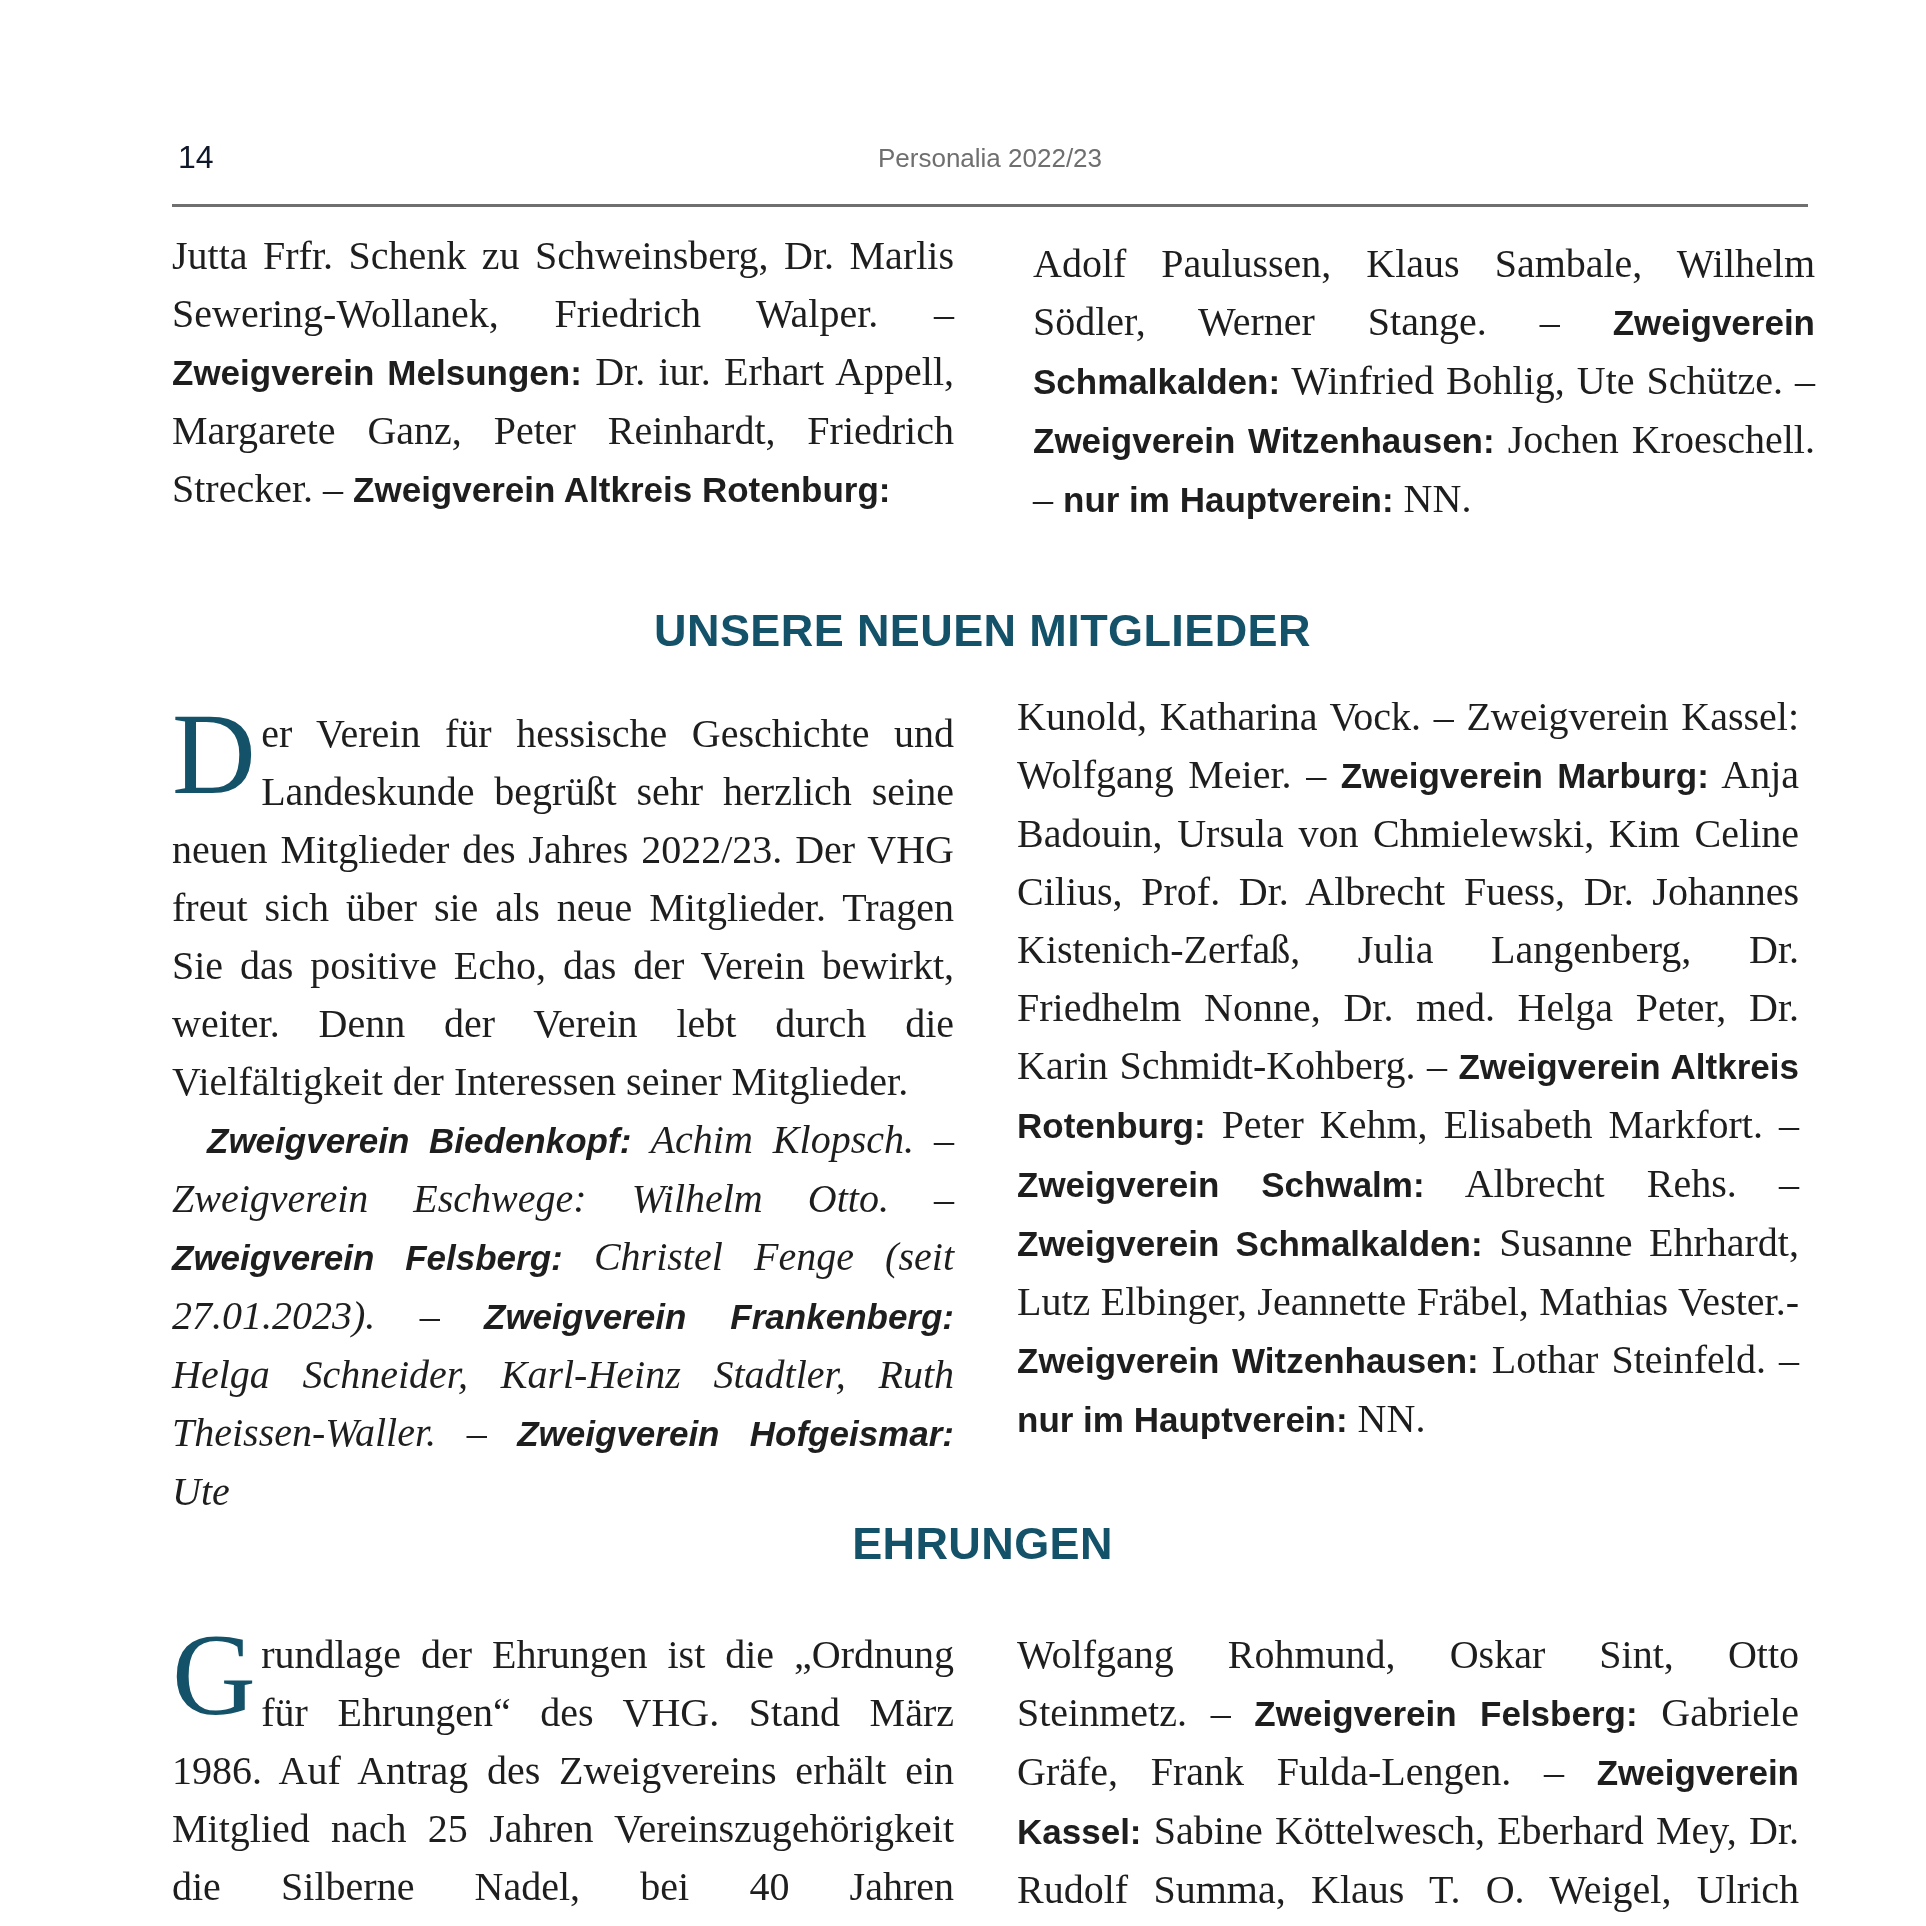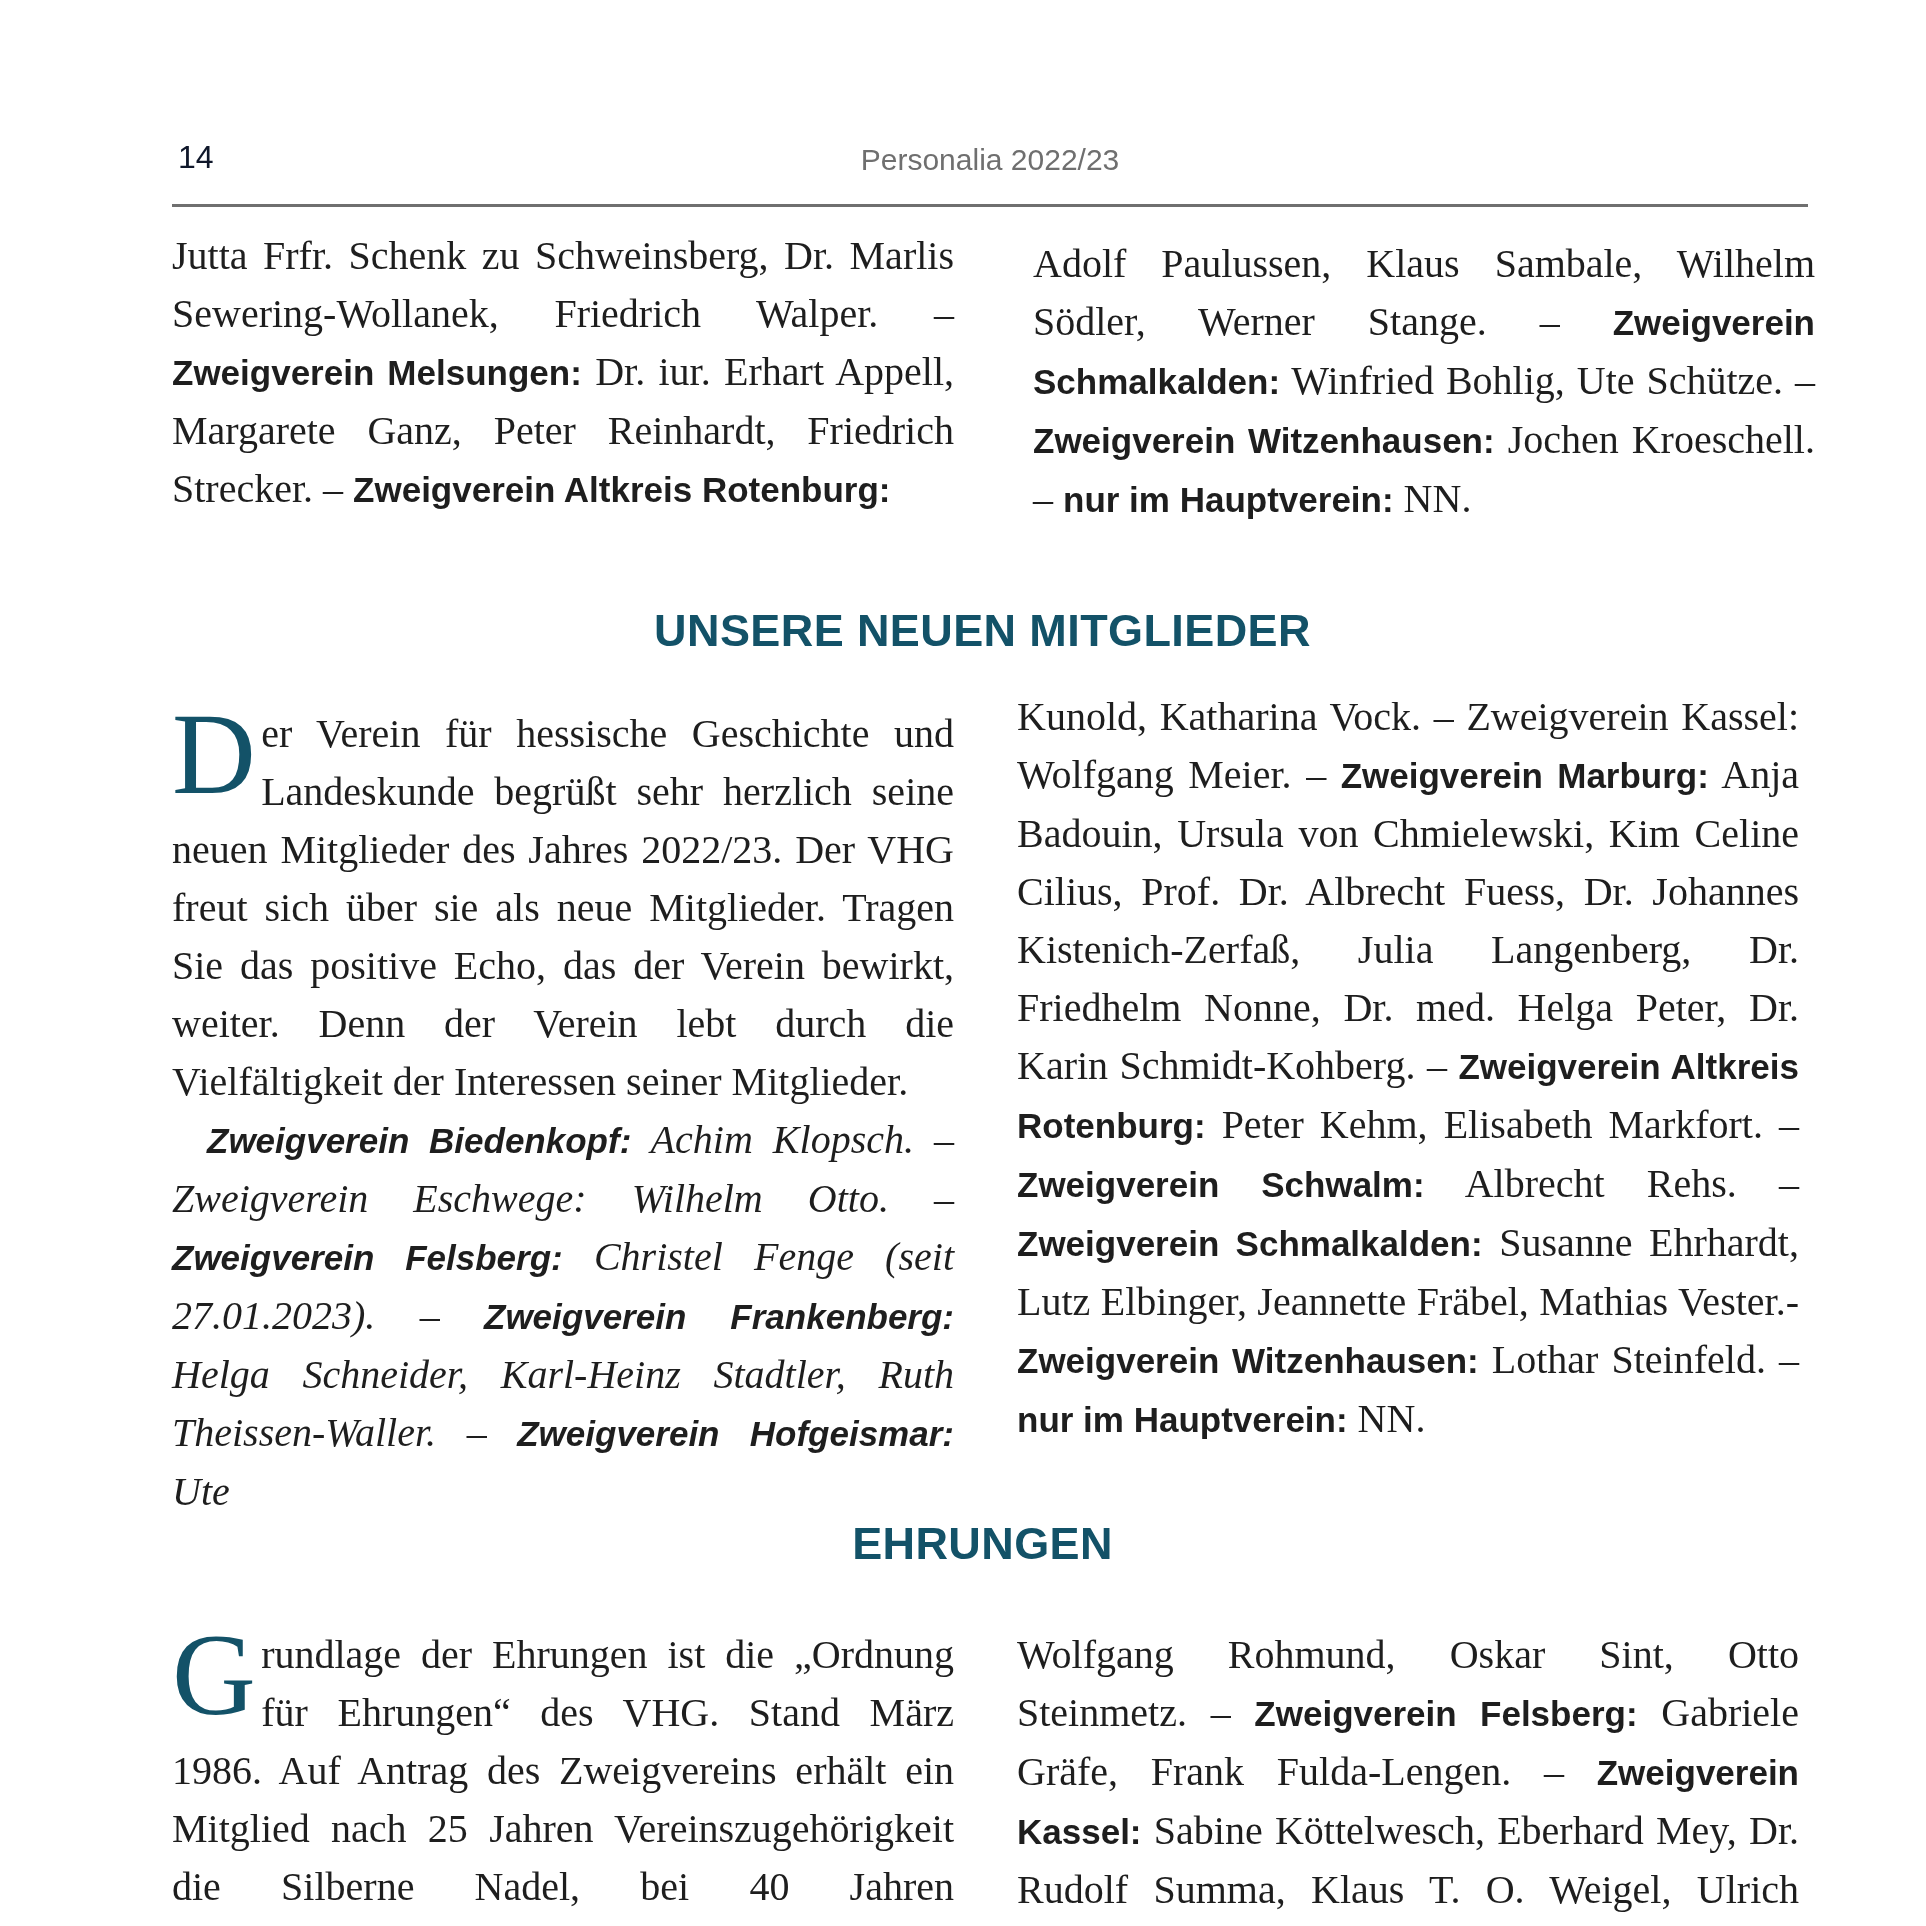--- a/index.html
+++ b/index.html
@@ -1,20 +1,20 @@
 <!DOCTYPE html>
 <html style="font-size:6.2px"><head>
 <meta charset="utf-8">
 <style>
   html, body { margin: 0; padding: 0; background: #ffffff; }
   body { width: 1965px; height: 2774px; position: relative; overflow: hidden; }
   .page { position: absolute; left: 0; top: 0; width: 1965px; height: 2774px; background: #fff; color: #1e1e1e; }
   .header { position: absolute; left: 172px; top: 139px; width: 1636px; height: 65px; border-bottom: 3.1px solid #6f6f6f; }
   .pagenum { position: absolute; left: 6px; top: 0; font-family: "Liberation Sans", sans-serif; font-size: 32px; color: #0f172a; }
-  .running { position: absolute; left: 0; right: 0; top: 3.9px; text-align: center; font-family: "Liberation Sans", sans-serif; font-size: 30px; color: #6f6f6f; }
+  .running { position: absolute; left: 0; right: 0; top: 3.9px; text-align: center; font-family: "Liberation Sans", sans-serif; font-size: 26px; color: #6f6f6f; }
   .col { position: absolute; width: 782px; font-family: "Liberation Serif", serif; font-size: 40px; line-height: 58px; text-align: justify; }
   .col p { margin: 0; }
   .left { left: 172px; }
   .right { left: 1017px; }
   b, .b { font-family: "Liberation Sans", sans-serif; font-weight: bold; font-size: 35px; }
   .heading { position: absolute; left: 0; width: 1965px; text-align: center; font-family: "Liberation Sans", sans-serif; font-weight: bold; font-size: 45px; color: #135268; letter-spacing: 0.4px; }
   .dropcap { float: left; font-family: "Liberation Serif", serif; font-size: 116px; line-height: 89px; color: #135268; margin: 5.4px 5.4px 0 0; }
   .indent { text-indent: 35px; font-style: italic; }
 </style>
 </head>

